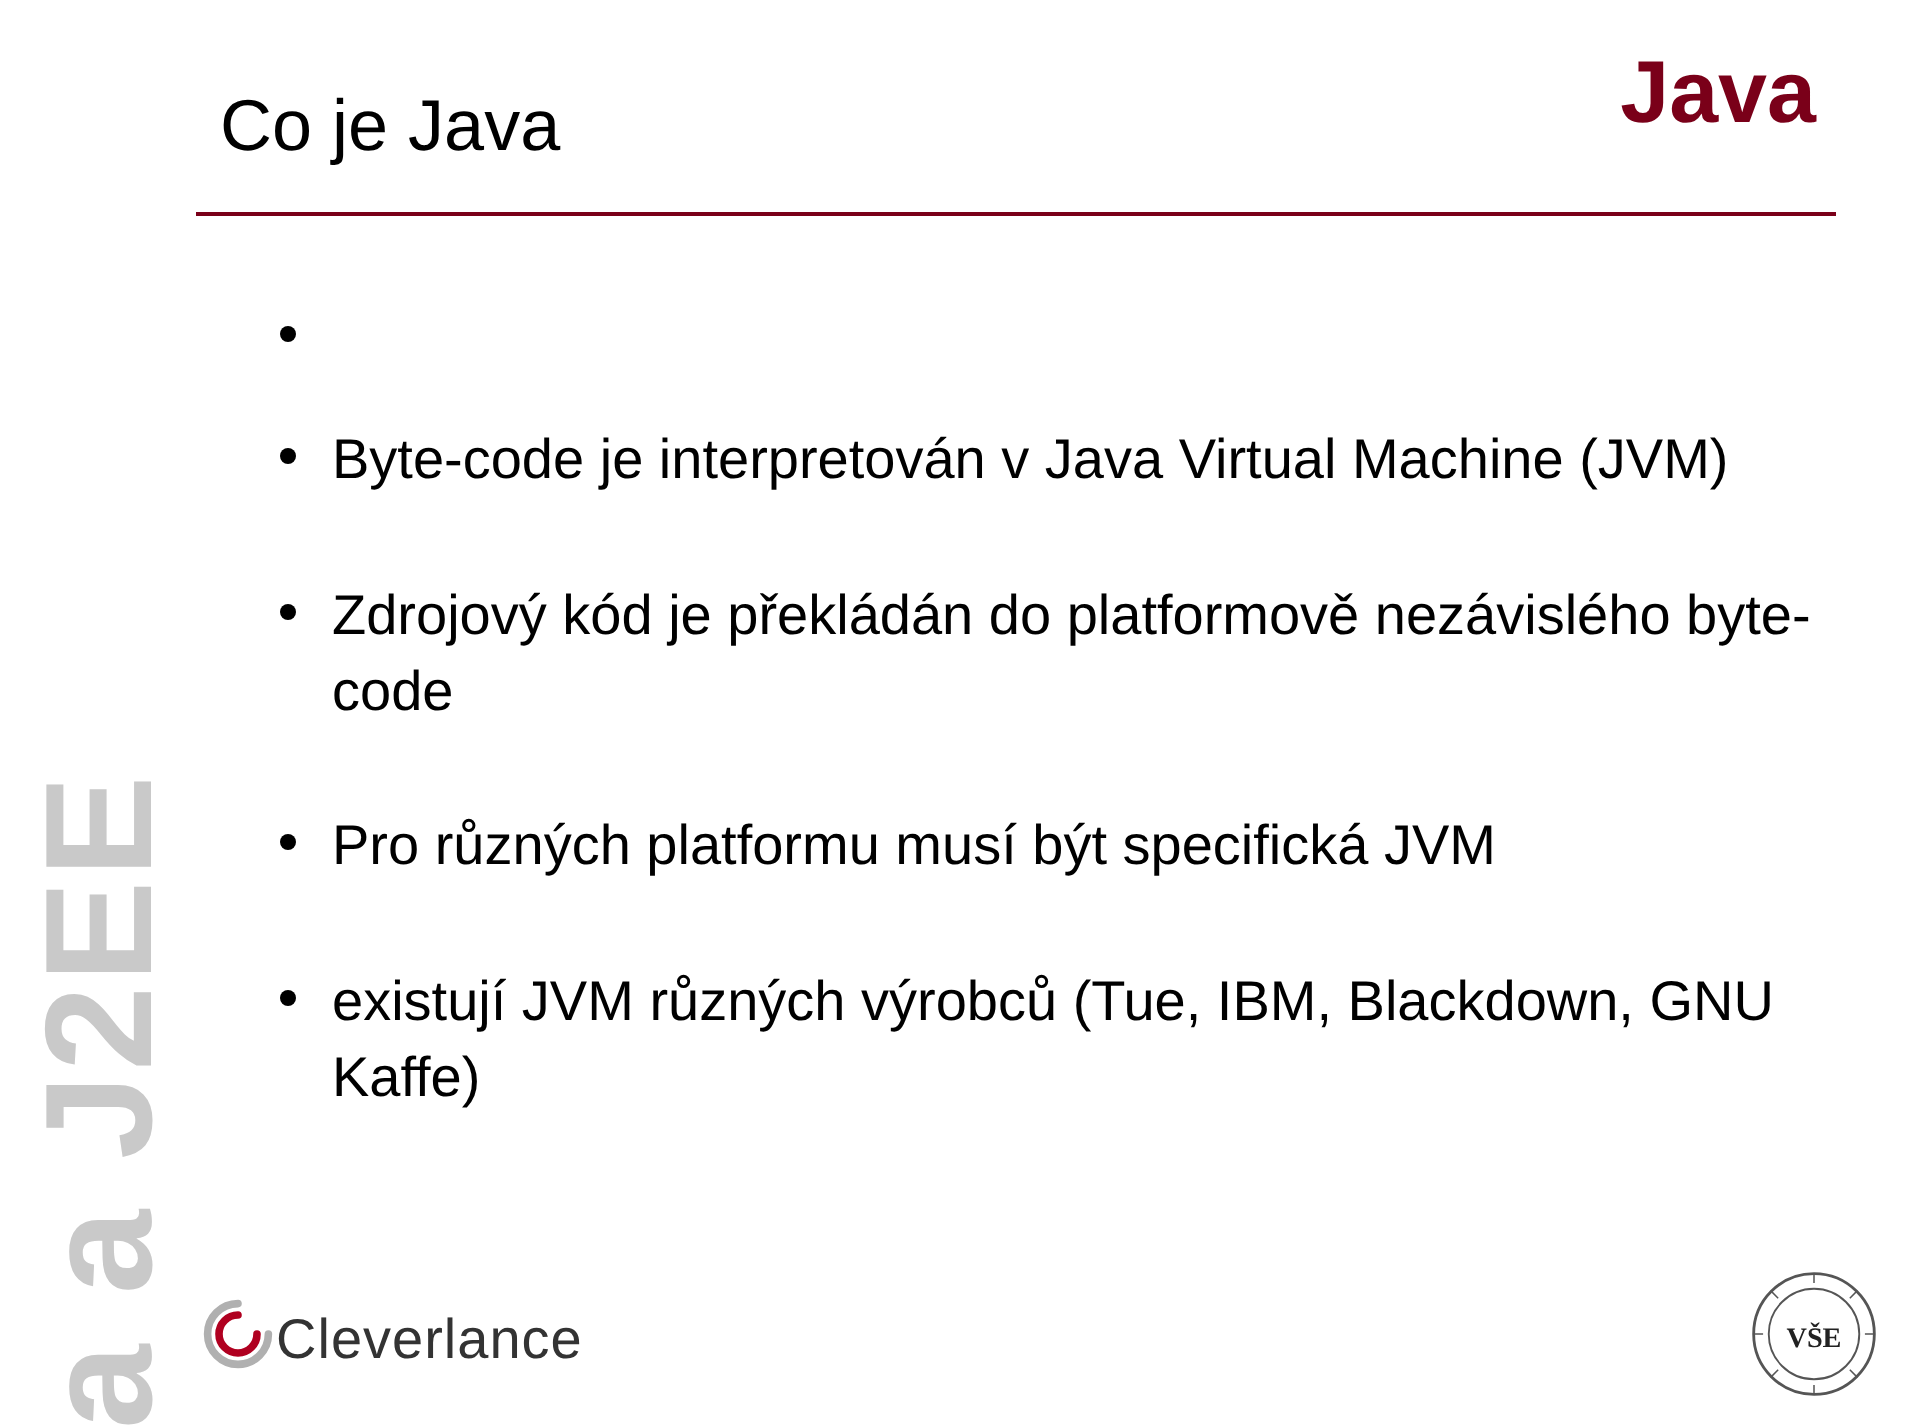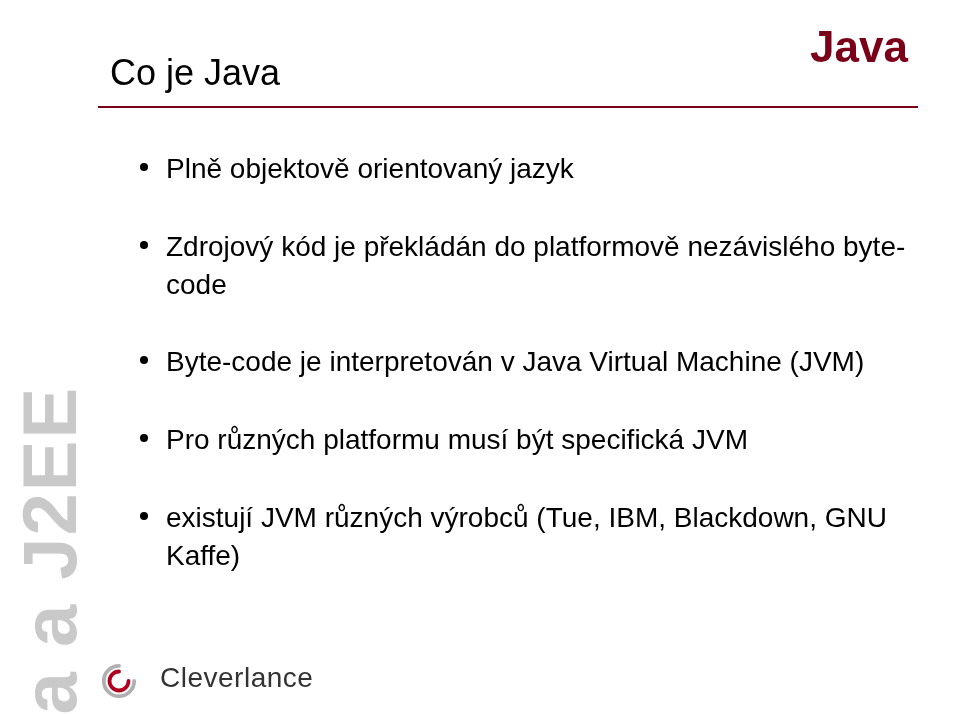--- a/index.html
+++ b/index.html
@@ -1,35 +1,35 @@
 <!DOCTYPE html>
 <html><head>
 <meta charset="utf-8">
 <style>
   * { margin: 0; padding: 0; box-sizing: border-box; }
   html, body { width: 960px; height: 714px; font-family: Arial, Helvetica, sans-serif; background: #fff; color: #000; }
   .slide { position: relative; width: 960px; height: 714px; overflow: hidden; }
 
   .brand-title { position: absolute; top: 22px; right: 52px; font-size: 44px; font-weight: bold; color: #7A0019; }
 
-  .section-heading { position: absolute; top: 52px; left: 110px; font-size: 36px; color: #000; }
+  .section-heading { position: absolute; top: 42px; left: 110px; font-size: 36px; color: #000; }
 
   .hr { position: absolute; top: 106px; left: 98px; width: 820px; height: 2px; background: #7A0019; }
 
   .vertical-text { position: absolute; left: 2px; top: 140px; height: 520px; width: 95px; display: flex; align-items: flex-end; justify-content: center; }
   .vertical-text span { transform: rotate(-90deg); transform-origin: center; font-size: 76px; font-weight: 800; color: #c9c9c9; letter-spacing: 2px; white-space: nowrap; }
 
   .content { position: absolute; top: 150px; left: 140px; right: 30px; }
   .bullet { display: flex; align-items: flex-start; margin-bottom: 40px; }
   .bullet .dot { width: 8px; height: 8px; border-radius: 50%; background: #000; margin-top: 13px; margin-right: 18px; flex-shrink: 0; }
   .bullet .text { font-size: 28px; line-height: 1.35; color: #000; }
 
   .footer-logos { position: absolute; bottom: 14px; left: 100px; right: 20px; display: flex; justify-content: space-between; align-items: center; }
 
-  .logo-left { display: flex; align-items: flex-start; gap: 22px; }
+  .logo-left { display: flex; align-items: flex-end; gap: 0; }
   .logo-mark { width: 38px; height: 38px; position: relative; }
   .logo-mark svg { width: 38px; height: 38px; }
   .logo-text { font-size: 28px; color: #333; font-weight: 400; letter-spacing: 0.5px; }
 
   .logo-right { width: 66px; height: 66px; }
   .logo-right svg { width: 66px; height: 66px; }
 </style>
 </head>
 <body>
 
@@ -41,29 +41,28 @@
 
   <div class="hr"></div>
 
   <div class="vertical-text">
     <span>Java a J2EE</span>
   </div>
 
   <div class="content">
     <div class="bullet">
       <div class="dot"></div>
-      <div class="text">Plně objektově orientovaný jazyk</div>
+    </div>
+    <div class="bullet">
+      <div class="dot"></div>
+      <div class="text">Byte-code je interpretován v Java Virtual Machine (JVM)</div>
     </div>
     <div class="bullet">
       <div class="dot"></div>
       <div class="text">Zdrojový kód je překládán do platformově nezávislého byte-code</div>
-    </div>
-    <div class="bullet">
-      <div class="dot"></div>
-      <div class="text">Byte-code je interpretován v Java Virtual Machine (JVM)</div>
     </div>
     <div class="bullet">
       <div class="dot"></div>
       <div class="text">Pro různých platformu musí být specifická JVM</div>
     </div>
     <div class="bullet">
       <div class="dot"></div>
       <div class="text">existují JVM různých výrobců (Tue, IBM, Blackdown, GNU Kaffe)</div>
     </div>
   </div>
@@ -71,15 +70,32 @@
   <div class="footer-logos">
     <div class="logo-left">
       <div class="logo-mark">
         <svg viewBox="0 0 40 40">
           <path d="M20 4 A16 16 0 1 0 36 20" fill="none" stroke="#b0b0b0" stroke-width="4" stroke-linecap="round"></path>
           <path d="M20 10 A10 10 0 1 0 30 20" fill="none" stroke="#b00020" stroke-width="4" stroke-linecap="round"></path>
         </svg>
       </div>
       <div class="logo-text">Cleverlance</div>
     </div>
+    <div class="logo-right">
+      <svg viewBox="0 0 70 70">
+        <circle cx="35" cy="35" r="32" fill="none" stroke="#555" stroke-width="1.5"></circle>
+        <circle cx="35" cy="35" r="24" fill="none" stroke="#555" stroke-width="1"></circle>
+        <text x="35" y="42" font-size="15" text-anchor="middle" fill="#222" font-family="serif" font-weight="bold">VŠE</text>
+        <g stroke="#555" stroke-width="0.8">
+          <line x1="35" y1="3" x2="35" y2="8"></line>
+          <line x1="35" y1="62" x2="35" y2="67"></line>
+          <line x1="3" y1="35" x2="8" y2="35"></line>
+          <line x1="62" y1="35" x2="67" y2="35"></line>
+          <line x1="12" y1="12" x2="16" y2="16"></line>
+          <line x1="54" y1="54" x2="58" y2="58"></line>
+          <line x1="12" y1="58" x2="16" y2="54"></line>
+          <line x1="54" y1="16" x2="58" y2="12"></line>
+        </g>
+      </svg>
+    </div>
   </div>
 
 </div>
 
 </body></html>

